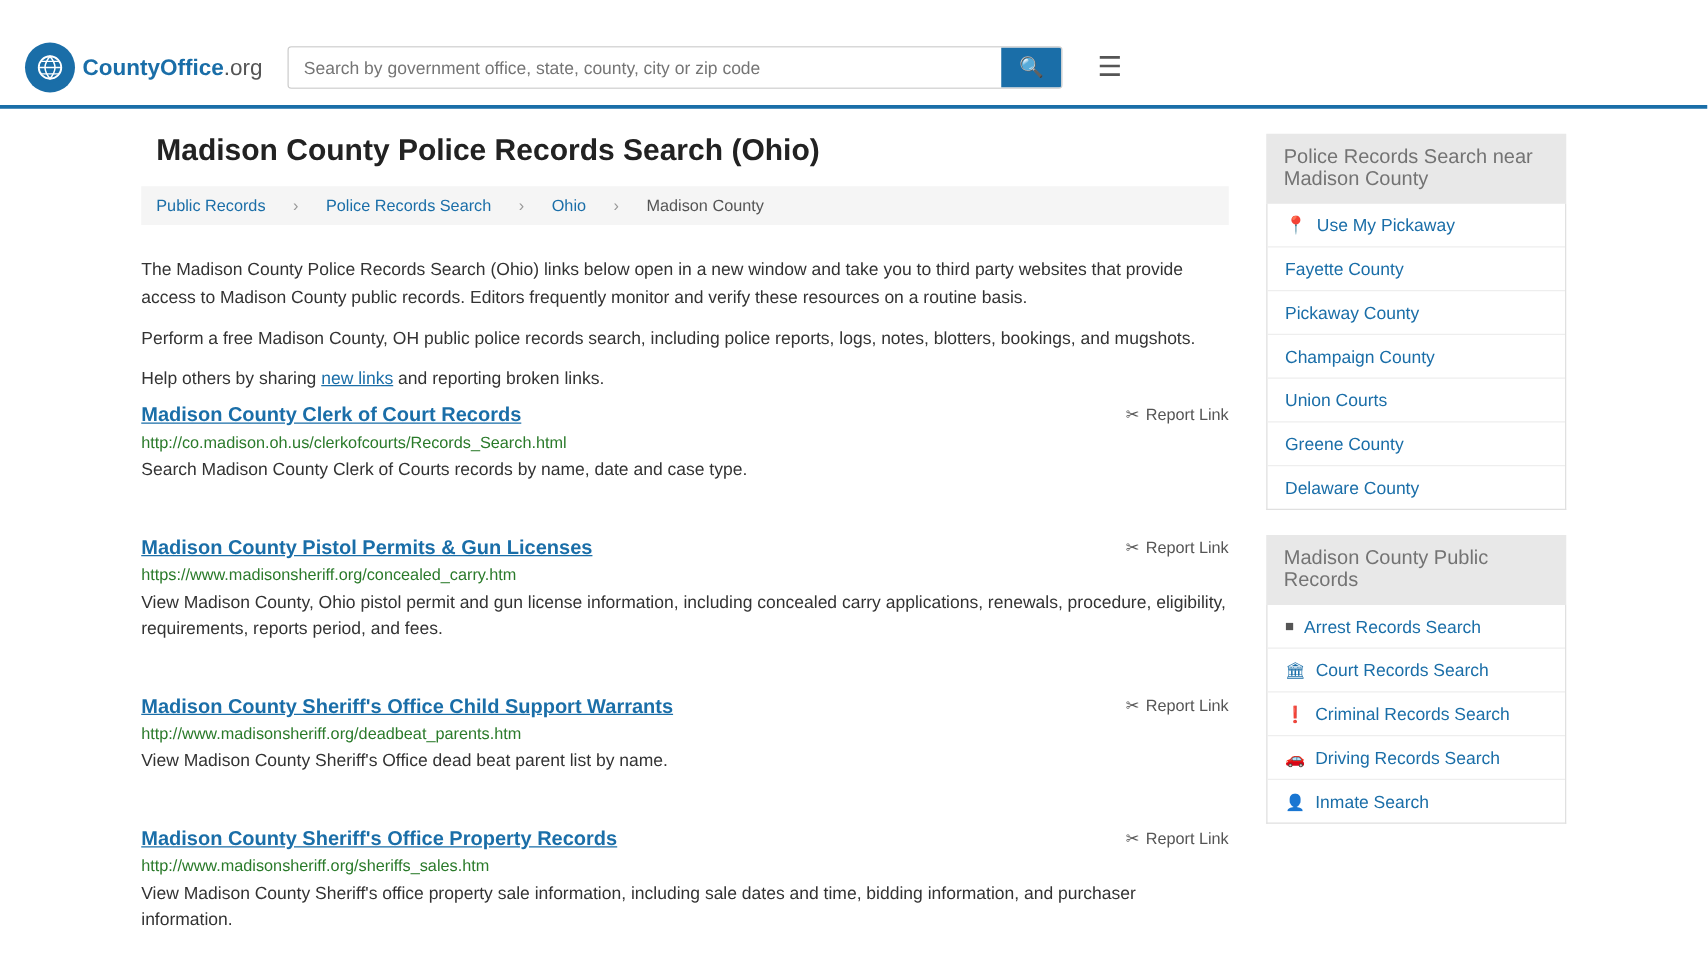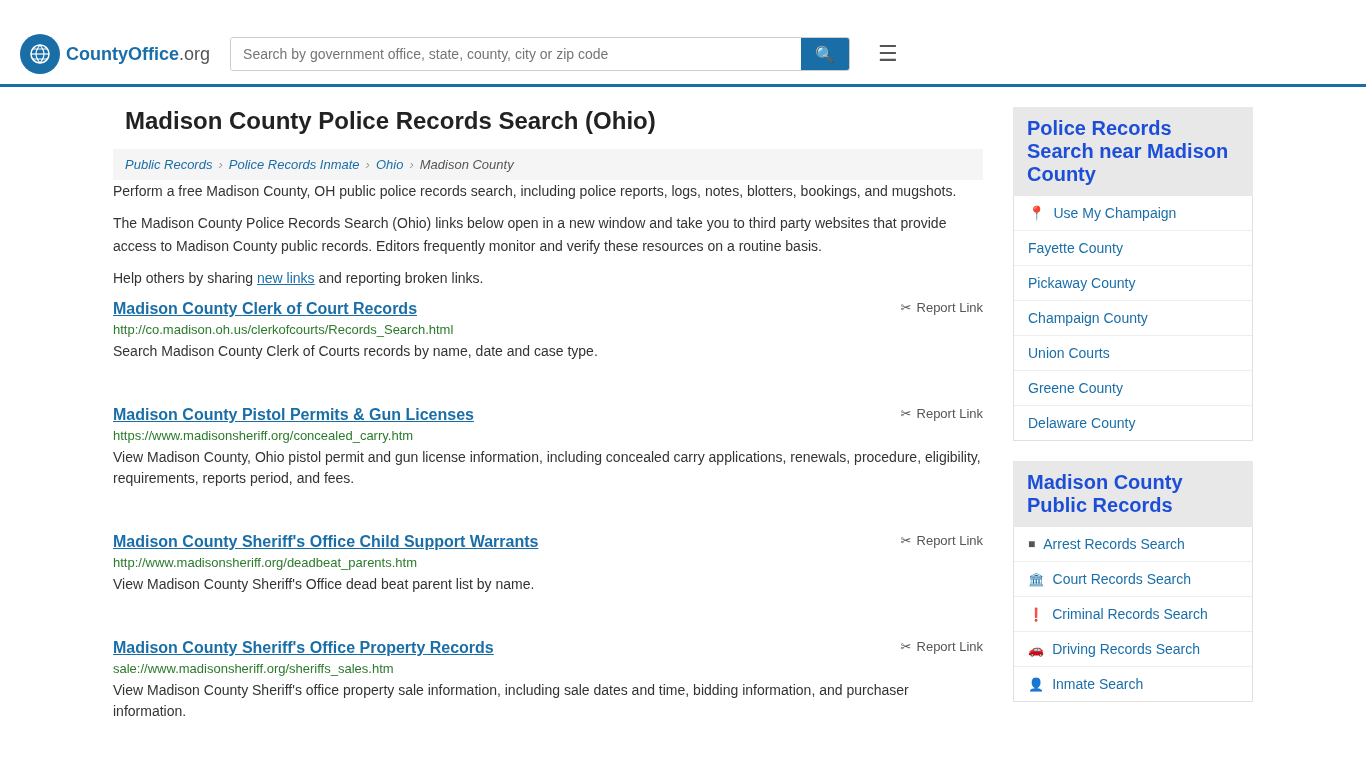--- a/index.html
+++ b/index.html
@@ -90,26 +90,25 @@
       margin-bottom: 14px;
       margin-left: 12px;
     }
 
     
     .breadcrumb {
       background: #f5f5f5;
       padding: 8px 12px;
       font-size: 13px;
       color: #555;
-      margin-bottom: 0;
-      display: flex;
-      align-items: center;
-      gap: 4px;
+      margin-bottom: 24px;
+      display: flex;
+      align-items: center;
+      gap: 20px;
       flex-wrap: wrap;
-      font-style: italic;
     }
     .breadcrumb a { color: #1a6ea8; text-decoration: none; }
     .breadcrumb .sep { color: #999; margin: 0 2px; }
 
     
     .desc-text {
       font-size: 14px;
       color: #333;
       margin-bottom: 10px;
       line-height: 1.6;
@@ -155,23 +154,23 @@
       line-height: 1.5;
     }
 
     
     .sidebar-section {
       margin-bottom: 20px;
     }
     .sidebar-heading {
       background: #e8e8e8;
       padding: 10px 14px;
-      font-size: 20px;
-      font-weight: bold;
-      color: #1d4ed8;
+      font-size: 16px;
+      font-weight: normal;
+      color: #737373;
       margin-bottom: 0;
     }
     .sidebar-list {
       list-style: none;
       border: 1px solid #e0e0e0;
       border-top: none;
     }
     .sidebar-list li {
       border-bottom: 1px solid #eee;
     }
@@ -218,29 +217,29 @@
 
 <div class="container">
 
   <div class="main-content">
 
     <h1 class="page-title">Madison County Police Records Search (Ohio)</h1>
 
     <nav class="breadcrumb">
       <a href="#">Public Records</a>
       <span class="sep">›</span>
-      <a href="#">Police Records Inmate</a>
+      <a href="#">Police Records Search</a>
       <span class="sep">›</span>
       <a href="#">Ohio</a>
       <span class="sep">›</span>
       <span>Madison County</span>
     </nav>
 
+    <p class="desc-text">The Madison County Police Records Search (Ohio) links below open in a new window and take you to third party websites that provide access to Madison County public records. Editors frequently monitor and verify these resources on a routine basis.</p>
     <p class="desc-text">Perform a free Madison County, OH public police records search, including police reports, logs, notes, blotters, bookings, and mugshots.</p>
-    <p class="desc-text">The Madison County Police Records Search (Ohio) links below open in a new window and take you to third party websites that provide access to Madison County public records. Editors frequently monitor and verify these resources on a routine basis.</p>
     <p class="desc-text">
       <span>Help others by sharing </span><a href="#">new links</a><span> and reporting broken links.</span>
     </p>
 
     <div class="result-item">
       <div class="result-header">
         <a class="result-title" href="#">Madison County Clerk of Court Records</a>
         <span class="report-link">
           <span>✂</span>
           <span>Report Link</span>
@@ -275,21 +274,21 @@
     </div>
 
     <div class="result-item">
       <div class="result-header">
         <a class="result-title" href="#">Madison County Sheriff's Office Property Records</a>
         <span class="report-link">
           <span>✂</span>
           <span>Report Link</span>
         </span>
       </div>
-      <div class="result-url">sale://www.madisonsheriff.org/sheriffs_sales.htm</div>
+      <div class="result-url">http://www.madisonsheriff.org/sheriffs_sales.htm</div>
       <div class="result-desc">View Madison County Sheriff's office property sale information, including sale dates and time, bidding information, and purchaser information.</div>
     </div>
 
     <div class="result-item">
       <div class="result-header">
         <a class="result-title" href="#">Madison County Sheriff's Office Sex Offender Search</a>
         <span class="report-link">
           <span>✂</span>
           <span>Report Link</span>
         </span>
@@ -299,21 +298,21 @@
   </div>
 
   <aside class="sidebar">
 
     <div class="sidebar-section">
       <div class="sidebar-heading">Police Records Search near Madison County</div>
       <ul class="sidebar-list">
         <li>
           <a href="#">
             <span style="color:#555;">📍</span>
-            <span>Use My Champaign</span>
+            <span>Use My Pickaway</span>
           </a>
         </li>
         <li>
           <a href="#">
             <span>Fayette County</span>
           </a>
         </li>
         <li>
           <a href="#">
             <span>Pickaway County</span>

